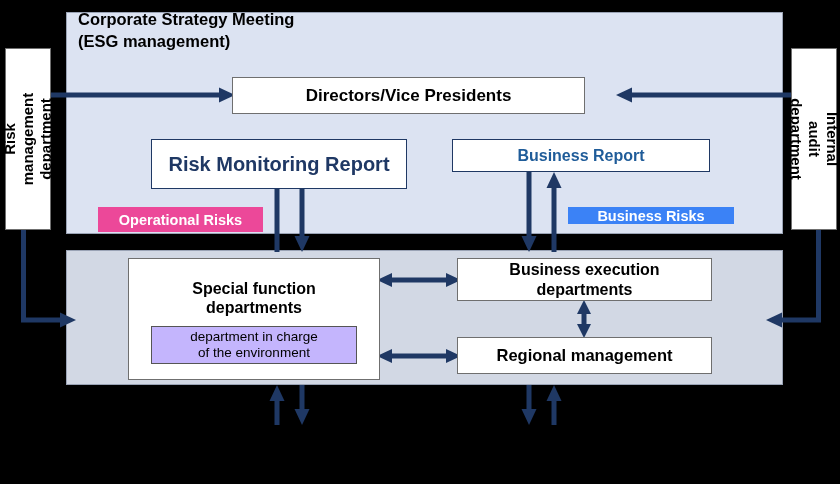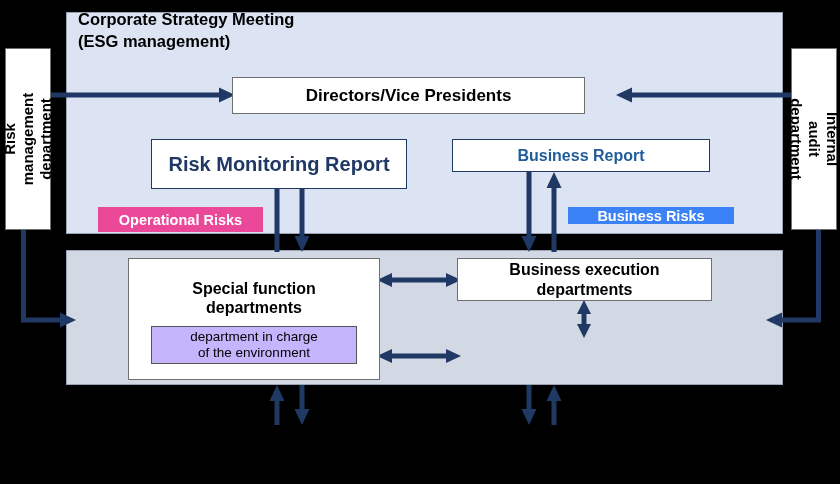--- a/index.html
+++ b/index.html
@@ -315,20 +315,21 @@
   <div class="box" id="special-function-box">
     <div id="special-function-label">Special function
 departments</div>
     <div id="environment-dept-box">department in charge
 of the environment</div>
   </div>
 
   <div class="box" id="business-execution-box">Business execution
 departments</div>
 
+  <div class="box" id="regional-management-box">Regional management</div>
 
 
   <div class="side-label" id="risk-mgmt-dept">
     <span>Risk management
 department</span>
   </div>
 
   <div class="side-label" id="internal-audit-dept">
     <span>Internal audit
 department</span>

